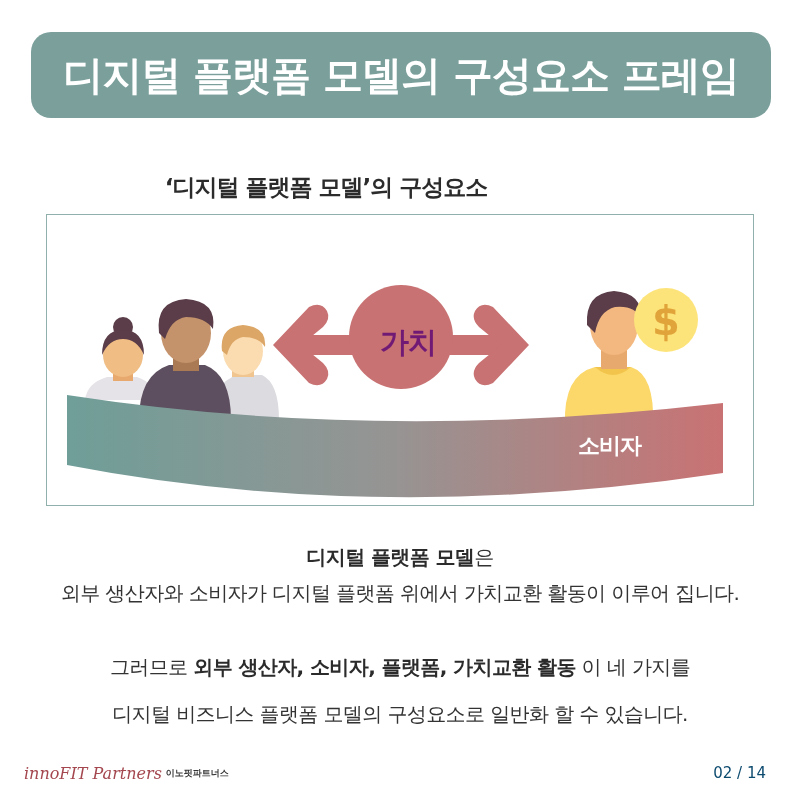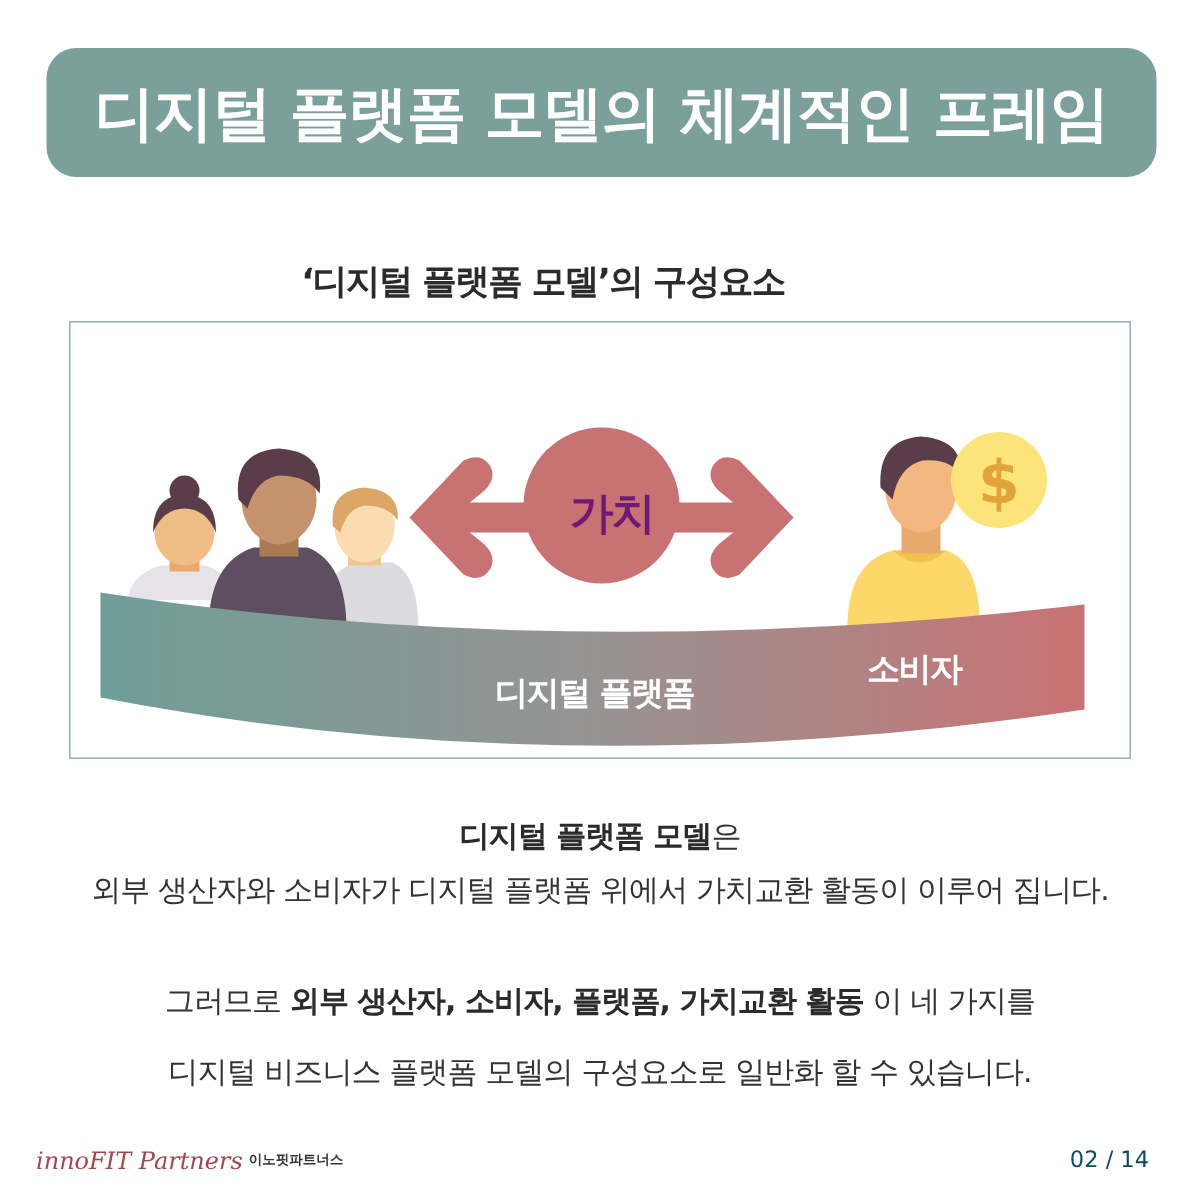--- a/index.html
+++ b/index.html
@@ -10,21 +10,21 @@
   .title-bar {
     position: absolute; left: 31px; top: 32px; width: 740px; height: 86px;
     background: #7ba09c; border-radius: 20px;
     display: flex; align-items: center; justify-content: center;
   }
   .title-bar span {
     color: #ffffff; font-size: 40px; font-weight: bold; letter-spacing: -1px;
   }
   .subtitle {
     position: absolute; left: 0; width: 652px; top: 172px; text-align: center;
-    font-size: 23px; font-weight: bold; color: #2b2b2b; letter-spacing: -1px; padding-left: 36px;
+    font-size: 23px; font-weight: bold; color: #2b2b2b; letter-spacing: -1px;
   }
   .diagram-box {
     position: absolute; left: 46px; top: 214px; width: 708px; height: 292px;
     border: 1.5px solid #8fb0ac; box-sizing: border-box; background: #fff;
   }
   .diagram-box svg { position: absolute; left: 0; top: 0; }
   .band-label {
     position: absolute; color: #ffffff; font-weight: bold; font-size: 22px; letter-spacing: -1px;
   }
   .value-label {
@@ -43,21 +43,21 @@
   }
   .footer-logo .brand-kr { font-size: 9px; color: #333; font-weight: bold; }
   .page-num {
     position: absolute; right: 34px; top: 764px; font-size: 15px; color: #0c4a6e;
   }
 </style>
 </head>
 <body>
 
 <div class="title-bar">
-  <span>디지털 플랫폼 모델의 체계적인 프레임</span>
+  <span>디지털 플랫폼 모델의 구성요소 프레임</span>
 </div>
 
 <div class="subtitle">‘디지털 플랫폼 모델’의 구성요소</div>
 
 <div class="diagram-box">
   <svg width="708" height="292" viewBox="0 0 708 292">
     <defs>
       <linearGradient id="bandGrad" x1="0" y1="0" x2="1" y2="0">
         <stop offset="0" stop-color="#6f9e98"></stop>
         <stop offset="0.5" stop-color="#969493"></stop>
@@ -100,21 +100,20 @@
     </g>
     <g>
       <circle cx="619" cy="105" r="32" fill="#fde47a"></circle>
       <text x="619" y="120" text-anchor="middle" font-size="40" font-weight="bold" fill="#e0a43a" font-family="DejaVu Sans, sans-serif">$</text>
     </g>
 
     <path d="M20 180 Q330 228 676 188 L676 258 Q330 310 20 250 Z" fill="url(#bandGrad)"></path>
   </svg>
 
   <div class="value-label" style="left:333px; top:108px;">가치</div>
-  <div class="band-label" style="left:283px; top:232px;">디지털 플랫폼</div>
   <div class="band-label" style="left:531px; top:216px;">소비자</div>
 </div>
 
 <div class="body-text" style="top:544px;"><b>디지털 플랫폼 모델</b><span>은</span></div>
 <div class="body-text" style="top:580px;">외부 생산자와 소비자가 디지털 플랫폼 위에서 가치교환 활동이 이루어 집니다.</div>
 
 <div class="body-text" style="top:654px;"><span>그러므로 </span><b>외부 생산자, 소비자, 플랫폼, 가치교환 활동</b><span> 이 네 가지를</span></div>
 <div class="body-text" style="top:690px;margin-top:11px;">디지털 비즈니스 플랫폼 모델의 구성요소로 일반화 할 수 있습니다.</div>
 
 <div class="footer-logo">

